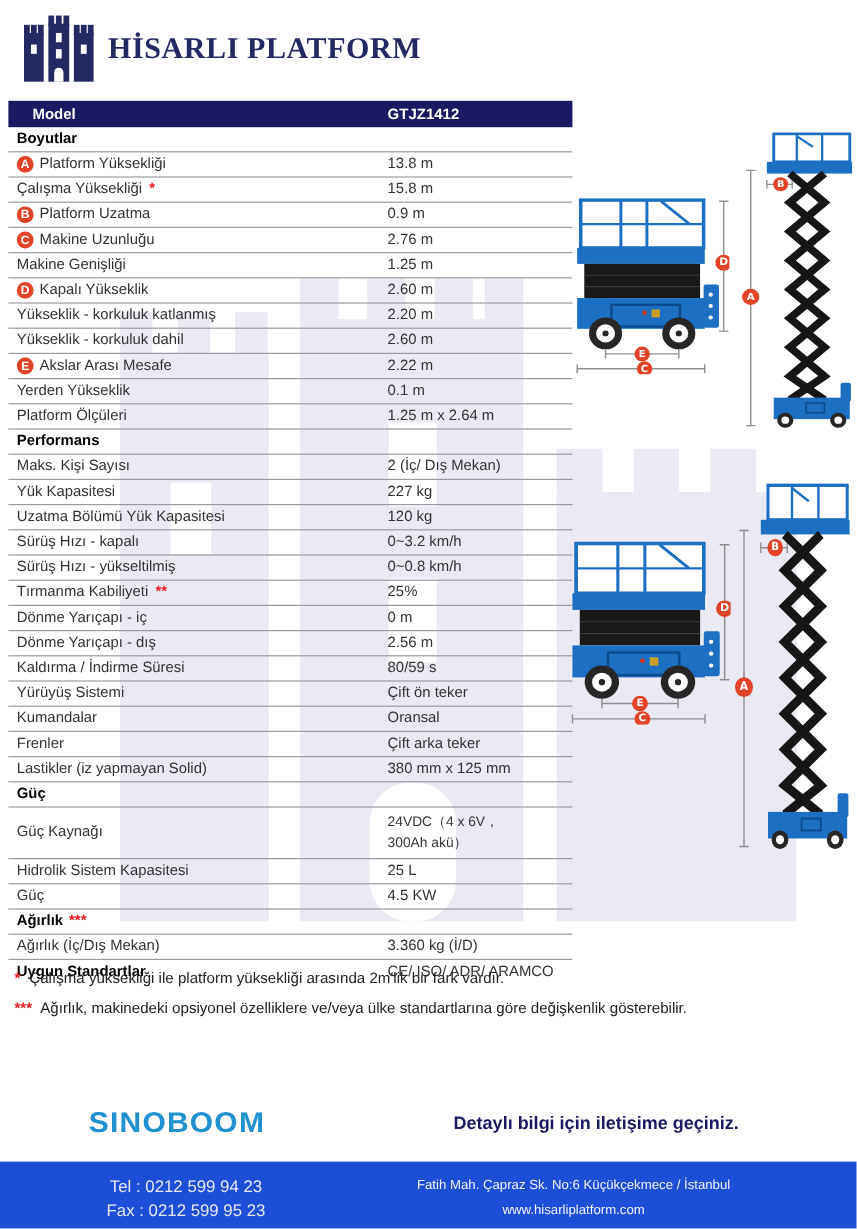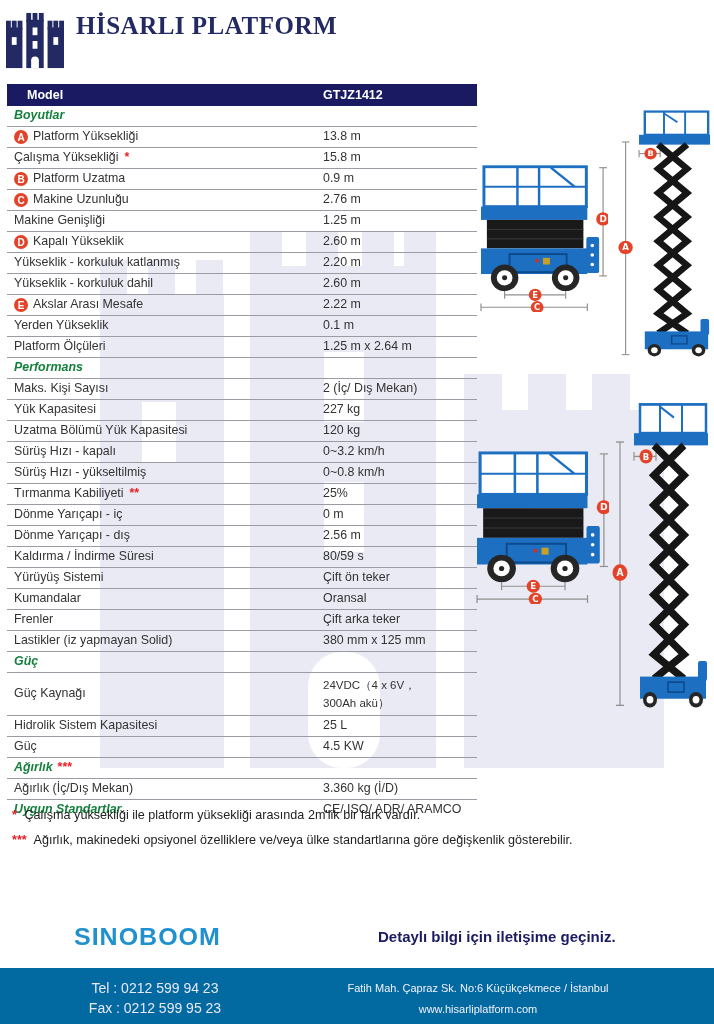--- a/index.html
+++ b/index.html
@@ -3,63 +3,63 @@
 <meta charset="utf-8">
 <style>
   html,body{margin:0;padding:0;background:#fff;}
   .page{position:relative;width:714px;height:1024px;background:#ffffff;overflow:hidden;
         font-family:"Liberation Sans",sans-serif;color:#333;}
 
   
   .watermark{position:absolute;left:92px;top:232px;width:572px;height:536px;z-index:0;}
 
   
-  .brand{position:absolute;left:4px;top:12px;display:flex;gap:10px;z-index:2;}
+  .brand{position:absolute;left:18px;top:12px;display:flex;align-items:center;gap:10px;z-index:2;}
   .brand-title{font-family:"Liberation Serif",serif;font-weight:600;font-size:25px;
                letter-spacing:.5px;color:#232a63;}
 
   
   .model-bar{position:absolute;left:7px;top:84px;width:470px;height:22px;background:#1a1a63;
              color:#fff;font-weight:700;font-size:12.5px;display:flex;align-items:center;z-index:2;}
   .model-bar .m-lbl{padding-left:20px;}
   .model-bar .m-val{position:absolute;left:316px;}
 
   .rows{position:absolute;left:7px;top:106px;width:470px;z-index:2;}
   .spec-row{display:flex;align-items:center;min-height:20px;border-bottom:1px solid #9b9ba3;
             font-size:12.4px;line-height:1.1;}
   .spec-row:last-child{border-bottom:none;}
   .cell-label{flex:0 0 316px;box-sizing:border-box;display:flex;align-items:center;
               gap:5px;padding-left:7px;}
   .cell-value{flex:1;color:#333;}
   .badge{width:14px;height:14px;border-radius:50%;background:#e24329;color:#fff;
          font-size:10px;font-weight:700;display:flex;align-items:center;justify-content:center;
          flex:0 0 14px;}
   .mark,.fn-mark{color:#ec1c24;font-weight:700;margin-left:1px;}
-  .r-section .lbl{color:#15803d;font-weight:600;font-style:italic;}
+  .r-section .lbl{color:#000000;font-weight:600;}
   .r-section .mark{margin-left:0;}
   .r-tall{min-height:42px;}
   .r-tall .cell-value{font-size:11.5px;line-height:1.6;}
 
   
   .footnotes{position:absolute;left:11px;top:808px;width:640px;z-index:2;}
   .footnote{font-size:12.6px;color:#222;margin-bottom:11px;}
   .fn-mark{margin-right:4px;}
 
   
   .diag{position:absolute;z-index:2;}
   #stowed-1{left:480px;top:162px;width:128px;height:150px;}
   #extended-1{left:616px;top:108px;width:96px;height:252px;}
   #stowed-2{left:476px;top:448px;width:133px;height:156px;}
   #extended-2{left:610px;top:400px;width:100px;height:312px;}
 
   
   .partner-logo{position:absolute;left:74px;top:922px;font-weight:700;font-size:25px;
                 color:#2090cf;letter-spacing:1px;transform:scaleY(.95);z-index:2;}
   .cta{position:absolute;left:378px;top:928px;font-size:15px;font-weight:600;color:#1a1a63;z-index:2;}
-  .footer-bar{position:absolute;left:0;top:968px;width:714px;height:56px;background:#0369a1;
+  .footer-bar{position:absolute;left:0;top:968px;width:714px;height:56px;background:#1d4ed8;
               color:#e8e8f6;z-index:3;}
   .contact{position:absolute;left:55px;top:10px;width:200px;text-align:center;
            font-size:14px;line-height:20px;}
   .address{position:absolute;left:268px;top:10px;width:420px;text-align:center;
            font-size:11px;line-height:21px;color:#f2f2fb;}
 </style>
 </head>
 <body>
 
 <div class="page">

